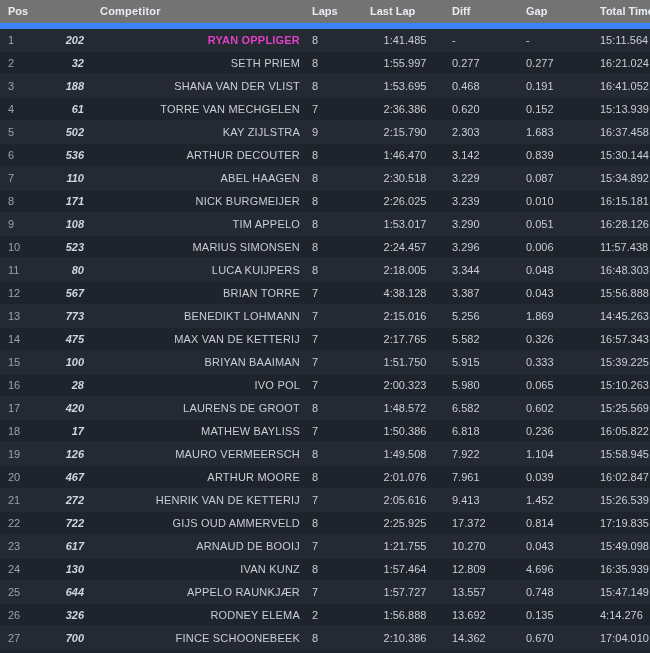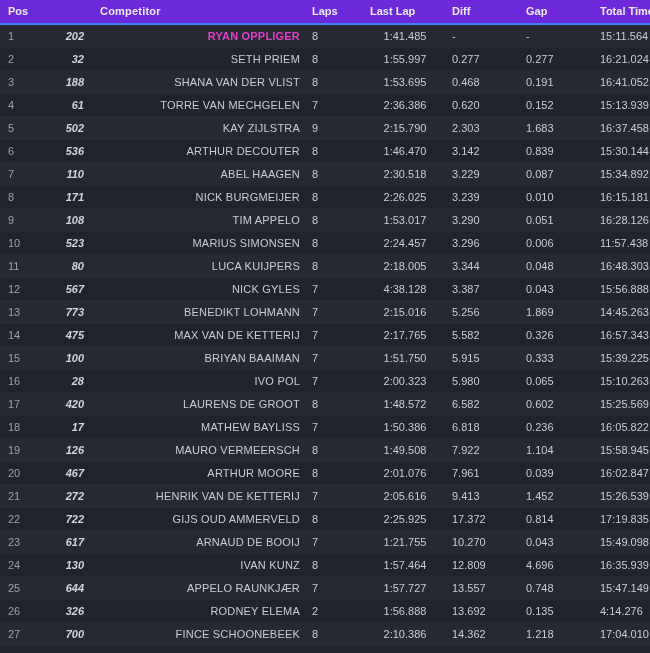--- a/index.html
+++ b/index.html
@@ -14,27 +14,27 @@
     font-family: "Liberation Sans", sans-serif;
     color: #c8cdd6;
     font-size: 11px;
   }
   table.results {
     width: 650px;
     border-collapse: collapse;
     table-layout: fixed;
   }
   table.results th {
-    background: #6d28d9;
+    background: #737373;
     color: #e8ebf0;
     font-size: 11px;
     font-weight: bold;
     text-align: left;
     padding: 5px 6px 6px 6px;
-    border-bottom: 2px solid #3b82f6;
+    border-bottom: 6px solid #3b82f6;
     white-space: nowrap;
   }
   table.results td {
     padding: 5px 6px;
     font-size: 11px;
     border-bottom: 1px solid #262a33;
     white-space: nowrap;
     overflow: hidden;
     text-overflow: ellipsis;
   }
@@ -180,21 +180,21 @@
         <td class="c-name">LUCA KUIJPERS</td>
         <td class="c-laps">8</td>
         <td class="c-last">2:18.005</td>
         <td class="c-diff">3.344</td>
         <td class="c-gap">0.048</td>
         <td class="c-total">16:48.303</td>
       </tr>
       <tr class="row-even">
         <td class="c-pos">12</td>
         <td class="c-num">567</td>
-        <td class="c-name">NICK GYLES</td>
+        <td class="c-name">BRIAN TORRE</td>
         <td class="c-laps">7</td>
         <td class="c-last">4:38.128</td>
         <td class="c-diff">3.387</td>
         <td class="c-gap">0.043</td>
         <td class="c-total">15:56.888</td>
       </tr>
       <tr class="row-odd">
         <td class="c-pos">13</td>
         <td class="c-num">773</td>
         <td class="c-name">BENEDIKT LOHMANN</td>
@@ -334,21 +334,21 @@
         <td class="c-gap">0.135</td>
         <td class="c-total">4:14.276</td>
       </tr>
       <tr class="row-odd">
         <td class="c-pos">27</td>
         <td class="c-num">700</td>
         <td class="c-name">FINCE SCHOONEBEEK</td>
         <td class="c-laps">8</td>
         <td class="c-last">2:10.386</td>
         <td class="c-diff">14.362</td>
-        <td class="c-gap">1.218</td>
+        <td class="c-gap">0.670</td>
         <td class="c-total">17:04.010</td>
       </tr>
       <tr class="row-even">
         <td class="c-pos">28</td>
         <td class="c-num">72</td>
         <td class="c-name">SKYE DE WIND</td>
         <td class="c-laps">7</td>
         <td class="c-last">2:01.970</td>
         <td class="c-diff">15.030</td>
         <td class="c-gap">0.668</td>

